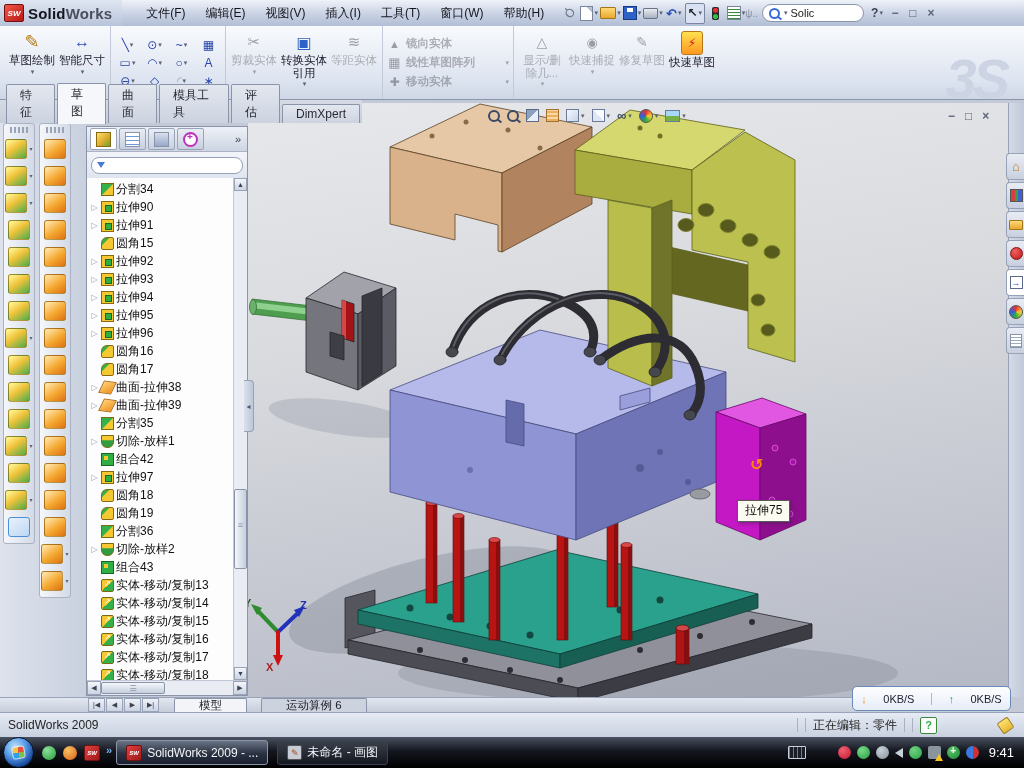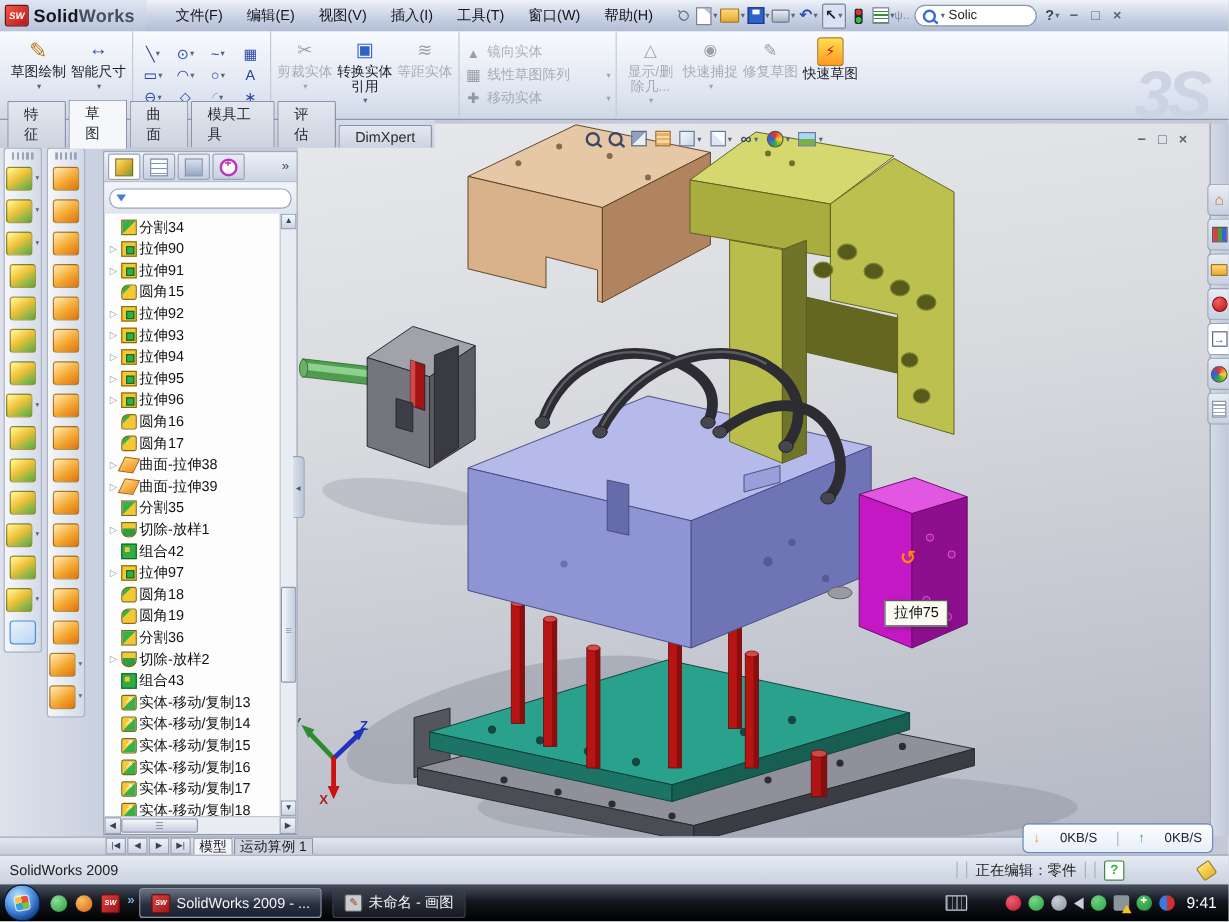--- a/index.html
+++ b/index.html
@@ -67,21 +67,21 @@
   [data-name="quick-sketch-icon"]{width:20px;height:20px;border-radius:3px;background:linear-gradient(#ffe050,#ff9820);
     border:1px solid #b87818;display:flex;align-items:center;justify-content:center;}
   [data-name="quick-sketch-icon"]::before{content:"⚡";font-size:12px;color:#c81818;}
   #rb-grid{display:flex;flex-direction:column;justify-content:center;gap:1px;}
   .grow{display:flex;gap:2px;}
   .gcell{width:25px;height:17px;display:flex;align-items:center;justify-content:center;border-radius:2px;}
   .gcell .g{color:#2844aa;font-size:12px;}
   .gcell.off .g{color:#9aa2b4;}
   #rb-stack{display:flex;flex-direction:column;justify-content:center;gap:2px;width:122px;}
   .stackrow{display:flex;align-items:center;gap:4px;height:17px;}
-  .stackrow .lbl{font-size:11.5px;color:#6a7184;flex:1;}
+  .stackrow .lbl{font-size:11.5px;color:#6a7184;flex:1;font-weight:bold;}
   .stackrow .rbic{width:15px;text-align:center;}
   #watermark{right:18px;top:20px;font-size:56px;font-style:italic;font-weight:bold;color:#ccd3e2;letter-spacing:-4px;}
 
   
   #tabstrip{left:0;top:100px;width:362px;height:23px;background:linear-gradient(#d6dbe6,#c6cdda);display:flex;align-items:flex-end;padding-left:6px;box-sizing:border-box;z-index:6;}
   .ctab{padding:2px 13px;border:1px solid #8b94a8;border-bottom:none;background:linear-gradient(#e3e7ef,#ccd3e0);
     margin-right:2px;font-size:12px;color:#2a2a34;border-radius:2px 2px 0 0;}
   .ctab.active{background:#f6f7fa;position:relative;top:1px;padding-bottom:4px;}
 
   
@@ -156,21 +156,21 @@
   #vthumb::after{content:"≡";display:block;text-align:center;color:#8a94a8;font-size:9px;margin-top:30px;}
   #vscroll .down{position:absolute;bottom:0;left:0;right:0;}
   #hscroll{height:14px;background:#e9edf3;border-top:1px solid #c0c8d6;display:flex;align-items:stretch;}
   #hscroll .sbtn{width:14px;height:auto;}
   #hthumb{width:62px;background:linear-gradient(#f4f6fa,#c4cede);border:1px solid #8a94a8;border-radius:2px;margin:1px 0;display:flex;align-items:center;justify-content:center;color:#8a94a8;font-size:8px;}
   #collapse-strip{left:244px;top:380px;width:9px;height:50px;background:linear-gradient(90deg,#dbe1ec,#bcc6d8);border:1px solid #98a2b6;border-left:none;border-radius:0 4px 4px 0;z-index:7;display:flex;align-items:center;justify-content:center;color:#4a5a78;font-size:8px;}
 
   
   #docrow{left:0;top:697px;width:1008px;height:15px;background:linear-gradient(#e2e7f0,#c6cdda);border-top:1px solid #9aa4b8;display:flex;align-items:stretch;padding-left:88px;box-sizing:border-box;z-index:4;}
   .navbtn{width:17px;display:flex;align-items:center;justify-content:center;font-size:7px;color:#3a4254;background:linear-gradient(#eef1f7,#ccd4e2);border:1px solid #9aa4b8;margin-right:1px;box-sizing:border-box;}
-  .dtab{padding:0 4px;display:flex;align-items:center;font-size:11.5px;border:1px solid #8b94a8;border-bottom:none;background:#cdd3de;margin-left:1px;border-radius:2px 2px 0 0;}
+  .dtab{padding:0 24px;display:flex;align-items:center;font-size:11.5px;border:1px solid #8b94a8;border-bottom:none;background:#cdd3de;margin-left:14px;border-radius:2px 2px 0 0;}
   .dtab.active{background:#f2f4f8;}
 
   
   #netwidget{left:852px;top:686px;width:157px;height:23px;background:linear-gradient(#fdfeff,#e7edf8);border:1px solid #6a8ab8;border-radius:5px;z-index:8;
     display:flex;align-items:center;justify-content:space-around;font-size:11px;color:#223;}
   .arr-dn{color:#e8a020;font-weight:bold;} .arr-up{color:#2fae46;font-weight:bold;}
   #netwidget .sep{width:1px;height:12px;background:#aab8cc;}
 
   
   #statusbar{left:0;top:712px;width:1024px;height:25px;background:linear-gradient(#e6ebf4,#c9d1e0);border-top:1px solid #9aa4b8;display:flex;align-items:center;box-sizing:border-box;padding:0 8px;z-index:3;}
@@ -947,21 +947,21 @@
     </div>
   </div>
   <div id="collapse-strip" class="abs" data-name="panel-collapse-handle">◂</div>
 
   <div id="docrow" class="abs" data-name="document-tab-bar">
       <div class="navbtn" data-name="doc-nav-button">|◀</div>
       <div class="navbtn" data-name="doc-nav-button">◀</div>
       <div class="navbtn" data-name="doc-nav-button">▶</div>
       <div class="navbtn" data-name="doc-nav-button">▶|</div>
       <div class="dtab active" data-name="doc-tab-1">模型</div>
-      <div class="dtab" data-name="doc-tab-2">运动算例 1</div>
+      <div class="dtab" data-name="doc-tab-2">运动算例 6</div>
     </div>
 
   <div id="netwidget" class="abs" data-name="network-speed-widget">
     <span class="arr-dn" data-name="download-arrow-icon">↓</span>
     <span data-name="download-speed">0KB/S</span>
     <span class="sep"></span>
     <span class="arr-up" data-name="upload-arrow-icon">↑</span>
     <span data-name="upload-speed">0KB/S</span>
   </div>
 

